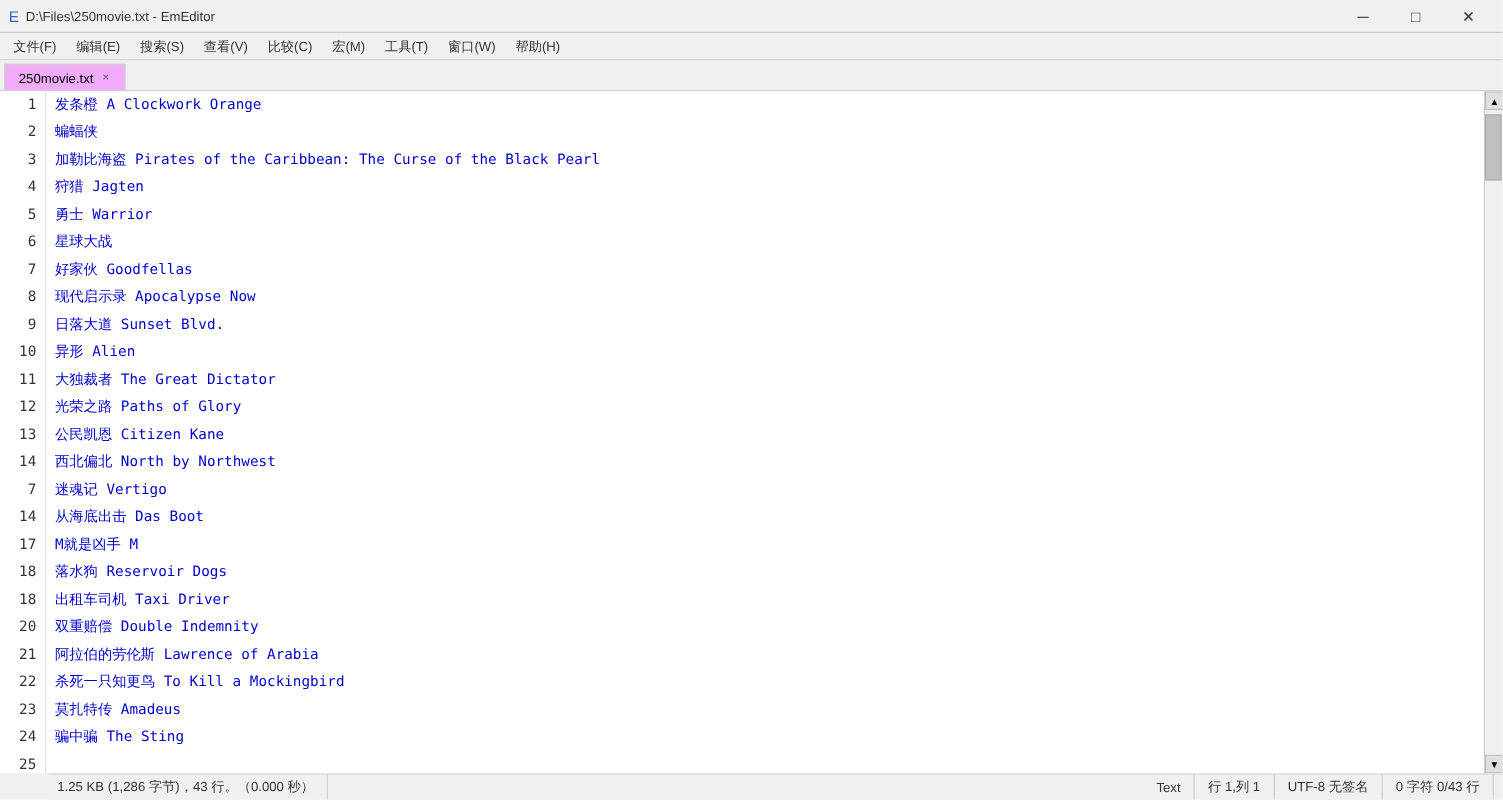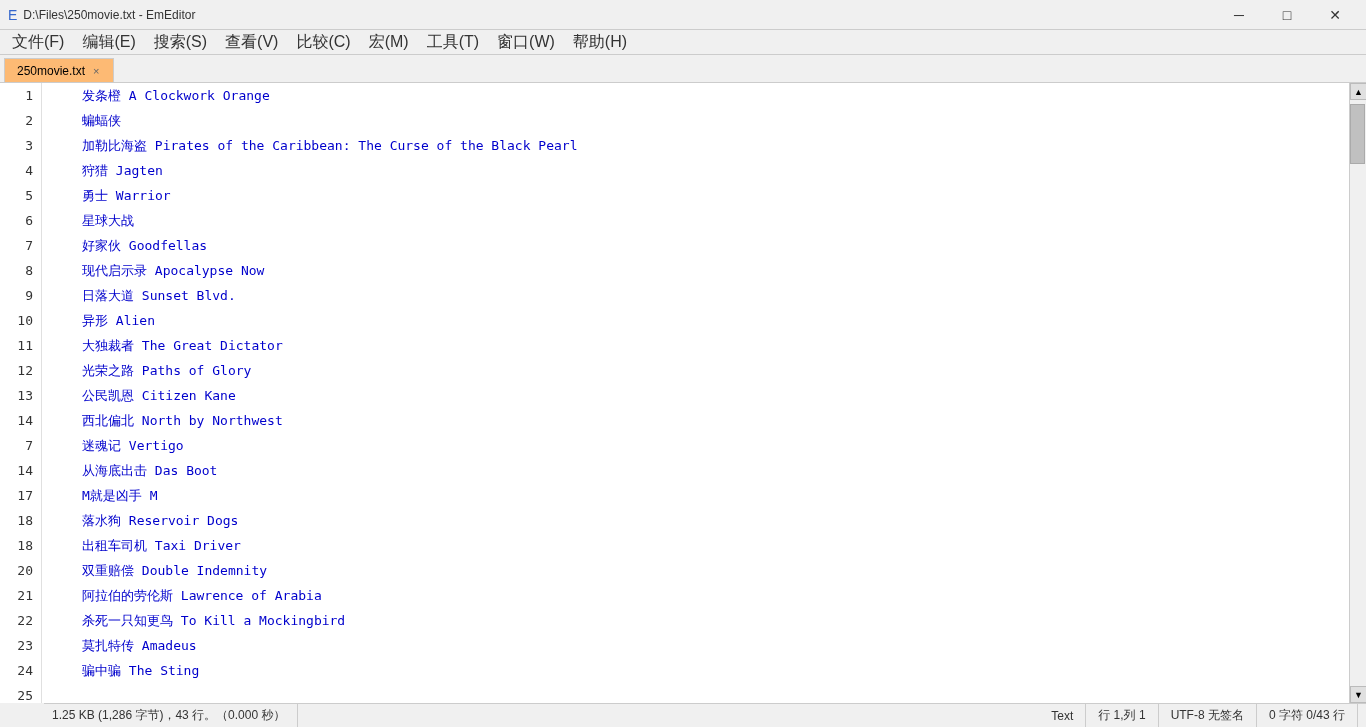--- a/index.html
+++ b/index.html
@@ -47,38 +47,38 @@
       height: 25px;
       display: flex;
       align-items: center;
       padding: 0 4px;
       border-bottom: 1px solid #ccc;
       gap: 2px;
     }
     .menu-item {
       padding: 2px 8px;
       cursor: pointer;
-      font-size: 16px;
+      font-size: 12px;
       color: #333;
       height: 14px;
       display: flex;
       align-items: center;
     }
 
     
     #tabbar {
       background: #f0f0f0;
       height: 28px;
       display: flex;
       align-items: flex-end;
       padding: 0 4px;
       border-bottom: 1px solid #ccc;
     }
     .tab {
-      background: #fdba74;
+      background: #f0abfc;
       border: 1px solid #ccc;
       border-bottom: none;
       padding: 4px 12px;
       cursor: pointer;
       font-size: 12px;
       display: flex;
       align-items: center;
       gap: 6px;
       height: 24px;
     }
@@ -119,21 +119,20 @@
       overflow-y: auto;
       overflow-x: auto;
       padding-left: 8px;
       font-family: 'Consolas', 'MS Gothic', 'Microsoft YaHei', monospace;
       font-size: 13px;
       line-height: 25px;
       color: #0000cc;
     }
     .text-line {
       white-space: nowrap;
-      margin-left: 32px;
     }
 
     
     #scrollbar {
       width: 17px;
       background: #f0f0f0;
       border-left: 1px solid #ccc;
       display: flex;
       flex-direction: column;
     }

